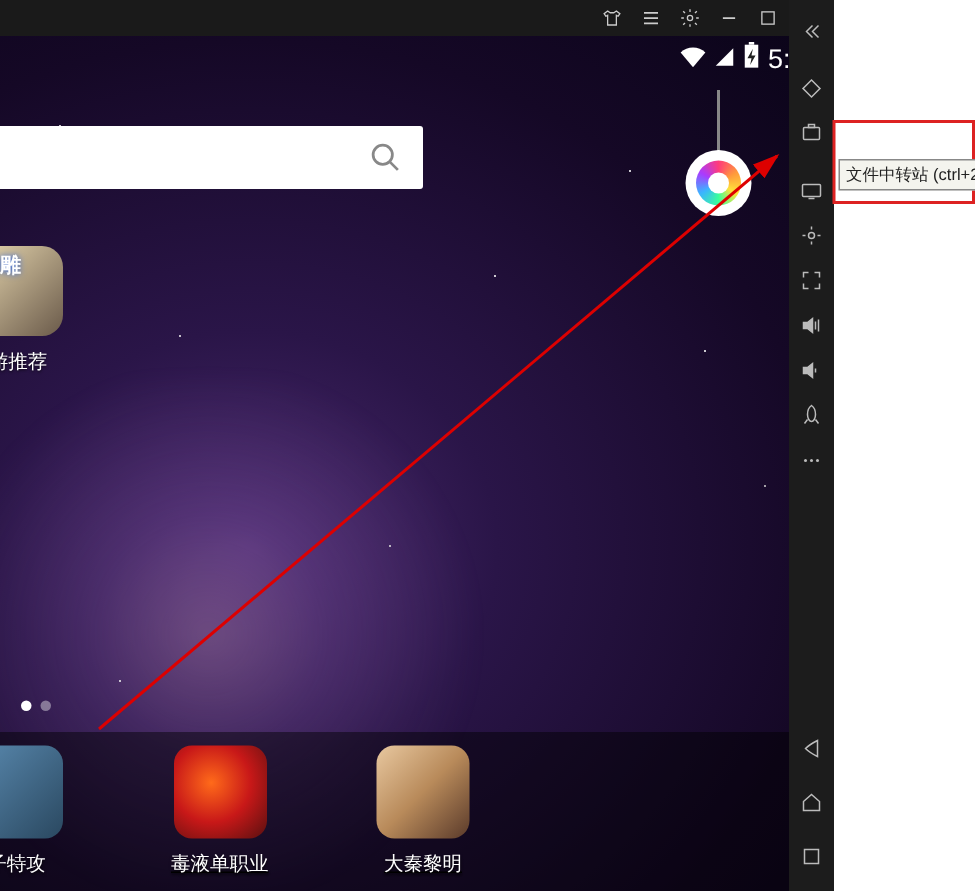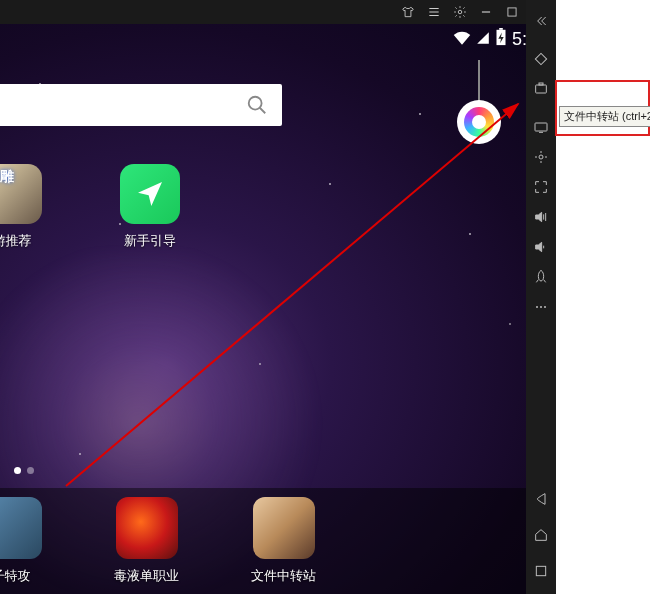--- a/index.html
+++ b/index.html
@@ -25,21 +25,21 @@
   .icon-game1 { background:linear-gradient(135deg,#e8d8b0,#6a5a4a); position:relative; overflow:hidden;}
   .icon-game1::after{content:"神雕";position:absolute;top:4px;left:4px;font-size:14px;color:#fff;font-weight:bold;text-shadow:0 0 4px #3a6bd8;}
   .icon-browser { background:linear-gradient(135deg,#2aa8f5,#1878e8); }
   .icon-browser svg{width:38px;height:38px;fill:#fff;}
   .icon-guide { background:linear-gradient(135deg,#2ee67a,#1ac85a); }
   .icon-guide svg{width:32px;height:32px;fill:#fff;}
   .dock { position:absolute; bottom:0; left:0; right:0; height:106px; background:rgba(0,0,0,0.45); display:flex; align-items:center; gap:72px; padding-left:0; }
   .dock .app-icon{width:62px;height:62px;border-radius:12px;}
   .dock .app{margin-left:-18px;}
   .dock .app:nth-child(1){margin-left:-20px;}
-  .dock .app:nth-child(n+2){margin-left:0;}
+  .dock .app:nth-child(n+2){margin-left:0;text-decoration:underline;}
   .icon-d1{background:linear-gradient(135deg,#5a8ab0,#2a4860);}
   .icon-d2{background:radial-gradient(circle at 40% 40%,#ff6a1a,#c81818,#581010);}
   .icon-d3{background:linear-gradient(135deg,#e8c8a0,#b88a5a,#5a3a2a);}
   .pager{position:absolute;bottom:120px;left:14px;display:flex;gap:6px;}
   .pager span{width:7px;height:7px;border-radius:50%;background:rgba(255,255,255,0.4);}
   .pager span.active{background:#fff;}
 
   .sidebar { position:absolute; top:0; left:526px; width:30px; height:594px; background:#1c1c1c; display:flex; flex-direction:column; align-items:center; padding-top:6px; gap:0; }
   .side-btn { width:30px; height:30px; display:flex; align-items:center; justify-content:center; cursor:pointer; color:#bbb; }
   .side-btn svg{width:16px;height:16px;fill:none;stroke:#bbb;stroke-width:1.5;}
@@ -108,47 +108,39 @@
           <circle cx="10" cy="10" r="7"></circle>
           <path d="M21 21l-6-6"></path>
         </svg>
     </div>
 
     <div class="app-row top">
       <div class="app">
         <div class="app-icon icon-game1"></div>
         <span class="app-label">游推荐</span>
       </div>
-      <div class="app">
-        <div class="app-icon icon-guide">
-            <svg viewBox="0 0 24 24">
-              <path d="M3 11l18-8-8 18-2-8z"></path>
-            </svg>
-          </div>
-        <span class="app-label">新手引导</span>
-      </div>
     </div>
 
     <div class="pager">
       <span class="active"></span>
       <span></span>
     </div>
 
     <div class="dock">
       <div class="app">
         <div class="app-icon icon-d1"></div>
         <span class="app-label">子特攻</span>
       </div>
       <div class="app">
         <div class="app-icon icon-d2"></div>
         <span class="app-label">毒液单职业</span>
       </div>
       <div class="app">
         <div class="app-icon icon-d3"></div>
-        <span class="app-label">文件中转站</span>
+        <span class="app-label">大秦黎明</span>
       </div>
     </div>
   </div>
 </div>
 
 <div class="sidebar">
   <div class="side-btn">
       <svg viewBox="0 0 24 24">
         <path d="M13 6l-6 6 6 6M19 6l-6 6 6 6"></path>
       </svg>

